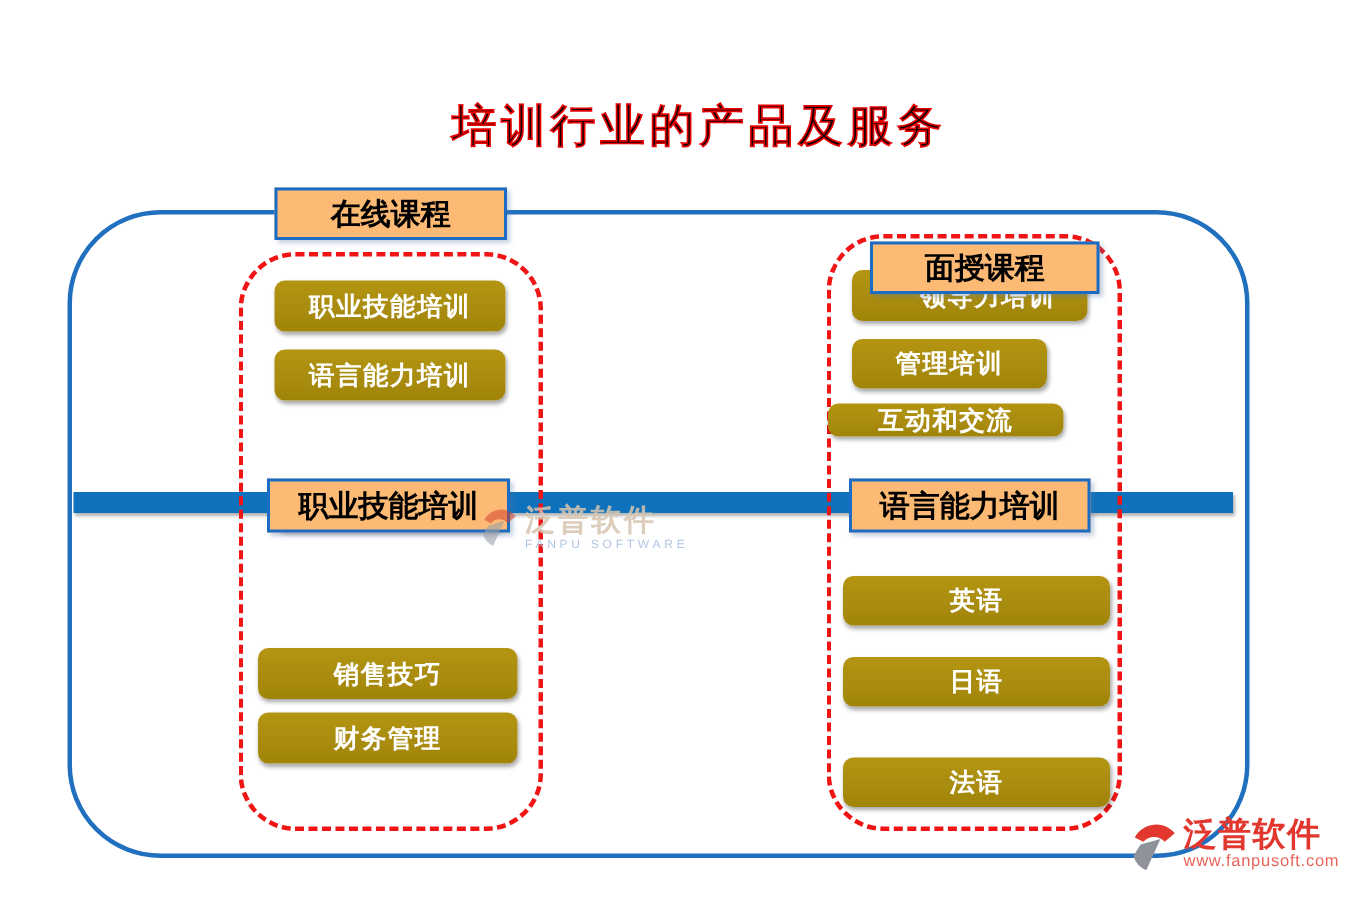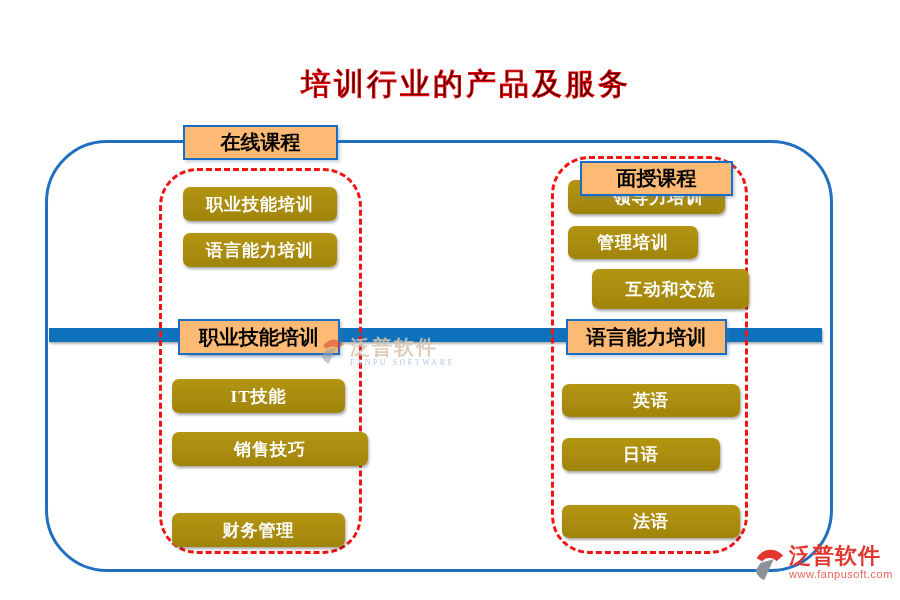--- a/index.html
+++ b/index.html
@@ -39,21 +39,21 @@
   .gold{
     background:linear-gradient(180deg,#b49511 0%,#a98c10 55%,#a08408 100%);
     border-radius:7px;color:#fff;font-size:17px;font-weight:bold;z-index:4;
     box-shadow:1px 2px 3px rgba(0,0,0,0.35);letter-spacing:1px;
   }
   .wm{
     position:absolute;left:316px;top:336px;display:flex;align-items:flex-start;
     gap:4px;z-index:6;
   }
   .wm-brand{font-size:20px;font-weight:bold;color:rgba(214,196,176,0.85);letter-spacing:2px;line-height:22px;font-family:"Liberation Sans",sans-serif;}
-  .wm-cap{font-size:8px;color:rgba(168,193,222,0.9);letter-spacing:2.5px;font-family:Liberation Serif, serif;}
+  .wm-cap{font-size:8px;color:rgba(168,193,222,0.9);letter-spacing:2.5px;font-family:Liberation Sans, sans-serif;}
   .footer{
     position:absolute;left:748px;top:544px;display:flex;align-items:flex-start;
     gap:3px;z-index:6;
   }
   .footer-brand{font-size:22px;font-weight:bold;color:#e2372f;letter-spacing:1px;line-height:24px;font-family:"Liberation Sans",sans-serif;}
   .footer-url{font-size:11px;color:#e8645a;letter-spacing:0.5px;font-family:"Liberation Sans",sans-serif;}
 </style>
 </head>
 <body>
 
@@ -69,31 +69,30 @@
 
   <div class="node whitebox" style="left:183px;top:125px;width:155px;height:35px;">在线课程</div>
   <div class="node whitebox" style="left:580px;top:117px;width:153px;height:35px;margin-top:44px;">面授课程</div>
 
   <div class="node gold" style="left:183px;top:187px;width:154px;height:34px;">职业技能培训</div>
   <div class="node gold" style="left:183px;top:233px;width:154px;height:34px;">语言能力培训</div>
   <div class="node gold" style="left:183px;top:275px;width:154px;height:34px;margin-top:45px;">视频</div>
 
   <div class="node gold" style="left:568px;top:180px;width:157px;height:34px;padding-left:24px;">领导力培训</div>
   <div class="node gold" style="left:568px;top:226px;width:130px;height:33px;">管理培训</div>
-  <div class="node gold" style="left:592px;top:269px;width:157px;height:40px;">互动和交流</div>
+  <div class="node gold" style="left:552px;top:269px;width:157px;height:22px;">互动和交流</div>
 
   <div class="node whitebox" style="left:178px;top:319px;width:162px;height:36px;">职业技能培训</div>
   <div class="node whitebox" style="left:566px;top:319px;width:161px;height:36px;">语言能力培训</div>
 
-  <div class="node gold" style="left:172px;top:379px;width:173px;height:34px;">IT技能</div>
-  <div class="node gold" style="left:172px;top:432px;width:196px;height:34px;">销售技巧</div>
-  <div class="node gold" style="left:172px;top:513px;width:173px;height:34px;">财务管理</div>
+  <div class="node gold" style="left:172px;top:432px;width:173px;height:34px;">销售技巧</div>
+  <div class="node gold" style="left:172px;top:475px;width:173px;height:34px;">财务管理</div>
 
   <div class="node gold" style="left:562px;top:384px;width:178px;height:33px;font-family:Liberation Serif, serif;">英语</div>
-  <div class="node gold" style="left:562px;top:438px;width:158px;height:33px;text-align:right;">日语</div>
+  <div class="node gold" style="left:562px;top:438px;width:178px;height:33px;text-align:right;">日语</div>
   <div class="node gold" style="left:562px;top:505px;width:178px;height:33px;">法语</div>
 
   <div class="wm">
     <span>
       <svg width="30" height="30" viewBox="0 0 40 40">
         <path d="M9 14 A17 17 0 0 1 37 11 L30 17 A10 10 0 0 0 15 17 Z" fill="#d2422f" opacity="0.55"></path>
         <path d="M13 19 L27 15 L17 37 A16 16 0 0 1 8 27 Z" fill="#9aa0a8" opacity="0.6"></path>
       </svg>
     </span>
     <span>

